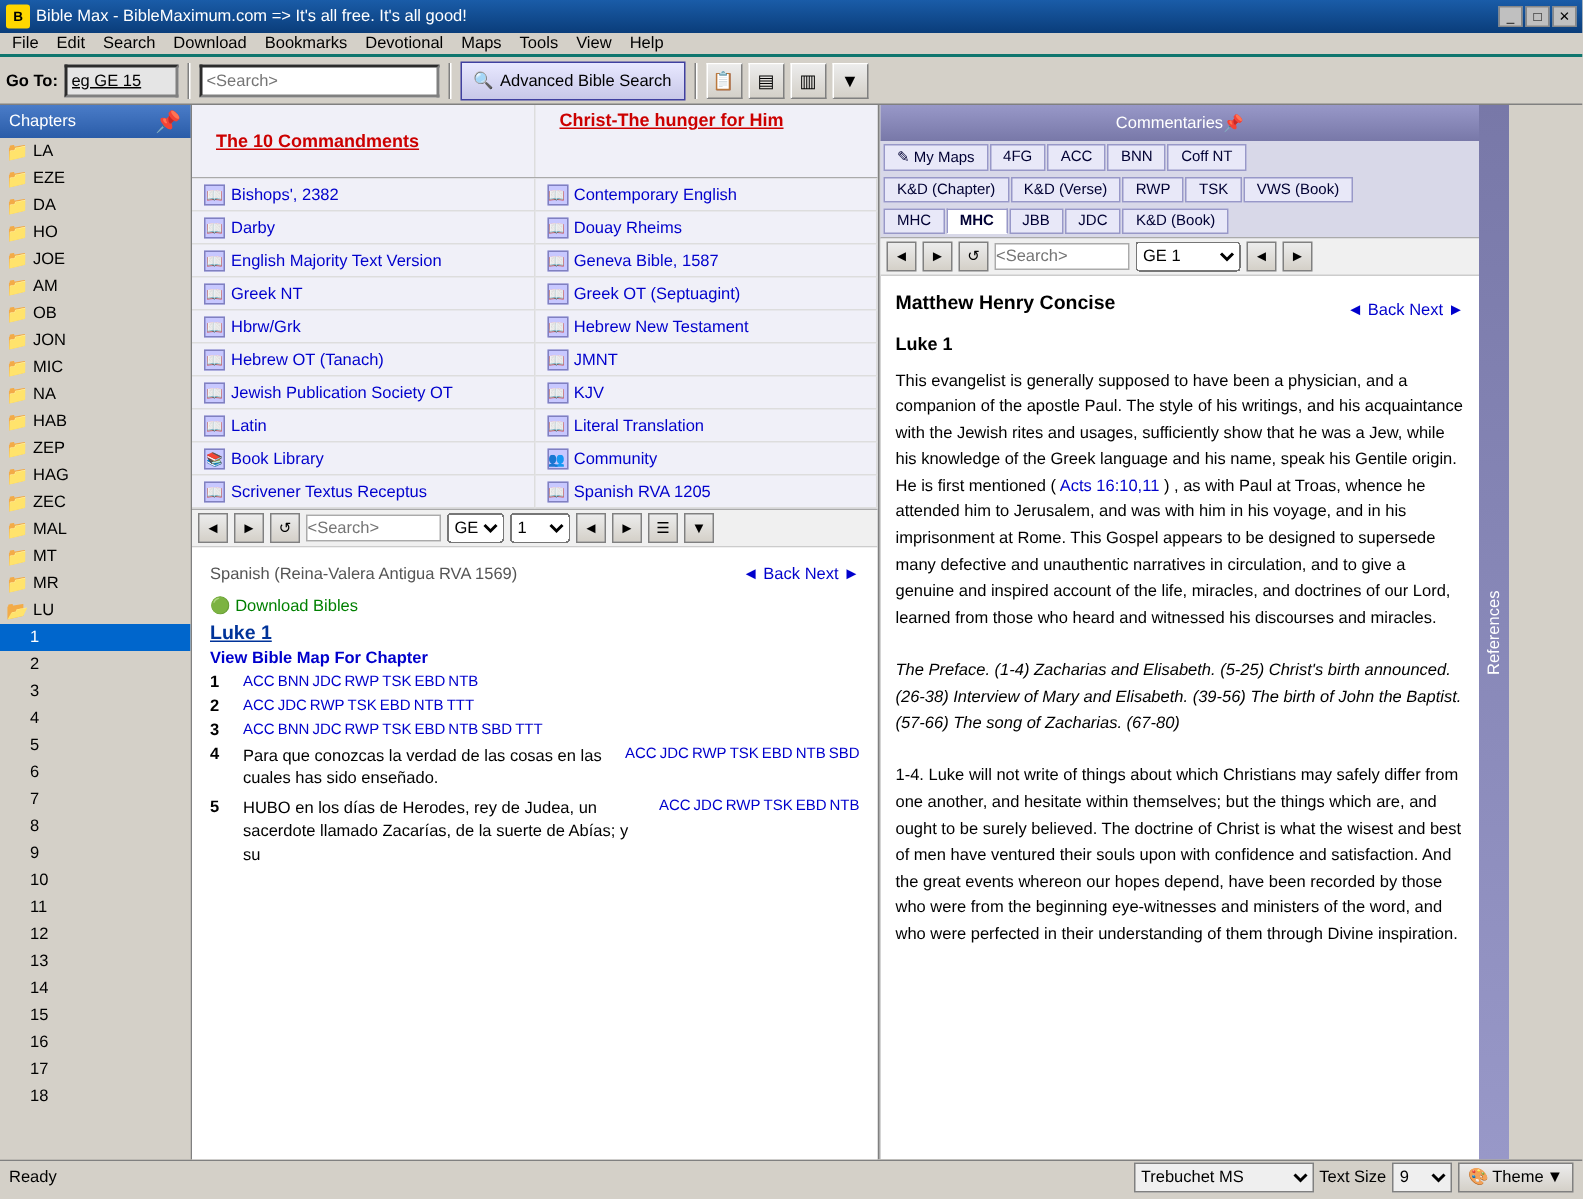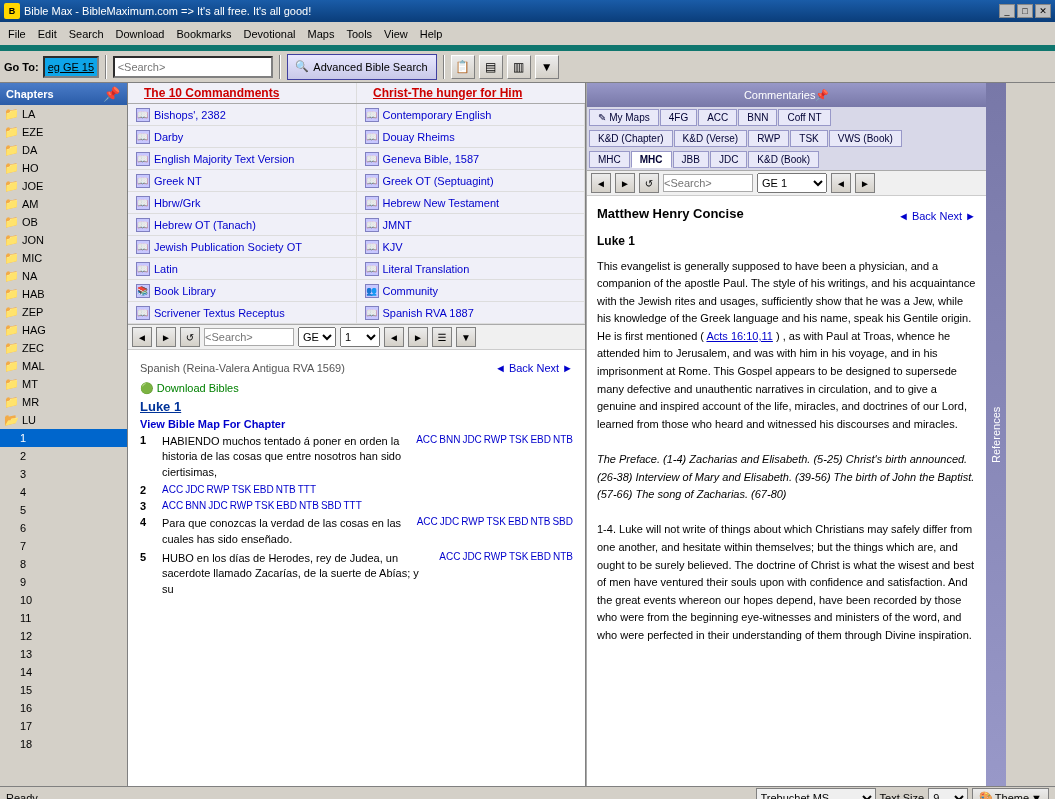--- a/index.html
+++ b/index.html
@@ -16,44 +16,44 @@
       justify-content: space-between;
     }
     .title-bar-left { display: flex; align-items: center; gap: 4px; font-size: 11px; }
     .title-bar-icon { width: 16px; height: 16px; background: #ffd700; border-radius: 2px; display: flex; align-items: center; justify-content: center; font-size: 9px; color: #000; font-weight: bold; }
     .title-bar-right { display: flex; gap: 2px; }
     .win-btn { width: 16px; height: 14px; border: 1px solid #888; background: #c0c0c0; display: flex; align-items: center; justify-content: center; font-size: 9px; cursor: pointer; color: #000; }
 
     
     .menu-bar {
       background: #d4d0c8;
-      height: 29px;
+      height: 16px;
       display: flex;
       align-items: center;
       padding: 0 2px;
-      border-bottom: 6px solid #0f766e;
+      border-bottom: 2px solid #0f766e;
     }
     .menu-item { padding: 2px 6px; cursor: pointer; font-size: 11px; }
 
     
     .toolbar {
       background: #d4d0c8;
       height: 32px;
       display: flex;
       align-items: center;
       padding: 2px 4px;
       gap: 4px;
       border-bottom: 1px solid #808080;
     }
     .goto-label { font-size: 11px; font-weight: bold; }
     .goto-input {
-      width: 56px;
+      width: 76px;
       height: 22px;
       border: 2px inset #808080;
-      background: #0ea5e9;
+      background: #e5e5e5;
       padding: 0 3px;
       font-size: 11px;
       text-decoration: underline;
     }
     .search-input {
       width: 160px;
       height: 22px;
       border: 2px inset #808080;
       background: white;
       padding: 0 3px;
@@ -101,21 +101,21 @@
     }
     .chapters-header {
       background: linear-gradient(to bottom, #4a7cc8, #2a5ca8);
       color: white;
       height: 22px;
       display: flex;
       align-items: center;
       justify-content: space-between;
       padding: 0 6px;
       font-size: 11px;
-      font-weight: bold;
+      font-weight: normal;
     }
     .chapters-list {
       flex: 1;
       overflow-y: auto;
       background: #d4d0c8;
     }
     .chapter-item {
       display: flex;
       align-items: center;
       padding: 1px 4px;
@@ -248,21 +248,21 @@
       flex: 1;
       overflow-y: auto;
       padding: 8px 10px;
       font-size: 11px;
       line-height: 1.5;
     }
     .comm-title { font-size: 13px; font-weight: bold; margin-bottom: 4px; }
     .comm-subtitle { font-size: 12px; font-weight: bold; margin-bottom: 8px; }
     .comm-body { line-height: 1.6; font-size: 11px; }
     .comm-italic { font-style: italic; }
-    .comm-link { color: #0000cc; text-decoration: underline; cursor: pointer; }
+    .comm-link { color: #0000cc; cursor: pointer; }
 
     
     .references-tab {
       width: 20px;
       background: linear-gradient(to bottom, #9898c8, #7878a8);
       writing-mode: vertical-rl;
       text-orientation: mixed;
       color: white;
       display: flex;
       align-items: center;
@@ -483,21 +483,21 @@
         </div>
       <div class="chapter-item sub-item">
           <span>18</span>
         </div>
     </div>
   </div>
 
   <div class="versions-panel">
 
     <div style="display:flex; border-bottom:1px solid #aaa; background:#f0f0f8;">
-      <div style="flex:1; padding:3px 8px; border-right:1px solid #ddd;">
+      <div style="flex:1; padding:17px 8px; border-right:1px solid #ddd;">
         <span class="version-title">The 10 Commandments</span>
       </div>
       <div style="flex:1; padding:3px 8px;">
         <span class="version-title">Christ-The hunger for Him</span>
       </div>
     </div>
 
     <div class="versions-grid">
       <div class="version-item">
         <div class="version-icon">📖</div>
@@ -570,21 +570,21 @@
       <div class="version-item">
         <div class="version-icon">👥</div>
         <span class="version-link">Community</span>
       </div>
       <div class="version-item">
         <div class="version-icon">📖</div>
         <span class="version-link">Scrivener Textus Receptus</span>
       </div>
       <div class="version-item">
         <div class="version-icon">📖</div>
-        <span class="version-link">Spanish RVA 1887</span>
+        <span class="version-link">Spanish RVA 1205</span>
       </div>
     </div>
 
     <div class="bible-toolbar">
       <div class="nav-btn">◄</div>
       <div class="nav-btn">►</div>
       <div class="nav-btn">↺</div>
       <input type="text" style="width: 90px; height: 18px; font-size: 11px; border: 1px solid rgb(170, 170, 170);" placeholder="&lt;Search&gt;">
       <select style="height:20px;font-size:11px;">
         <option>GE</option>
@@ -612,21 +612,20 @@
       </div>
       <div style="margin:4px 0;">
         <span class="book-title">Luke 1</span>
       </div>
       <div style="margin:4px 0;font-weight:bold;">
         <span class="view-map">View Bible Map For Chapter</span>
       </div>
 
       <div class="verse-row">
         <span class="verse-num">1</span>
-        <span class="verse-text">HABIENDO muchos tentado á poner en orden la historia de las cosas que entre nosotros han sido ciertisimas,</span>
         <span class="verse-links">
           <a class="verse-link">ACC</a>
           <a class="verse-link">BNN</a>
           <a class="verse-link">JDC</a>
           <a class="verse-link">RWP</a>
           <a class="verse-link">TSK</a>
           <a class="verse-link">EBD</a>
           <a class="verse-link">NTB</a>
         </span>
       </div>
@@ -723,21 +722,21 @@
       <div class="nav-btn">↺</div>
       <input type="text" style="width: 90px; height: 18px; font-size: 11px; border: 1px solid rgb(170, 170, 170);" placeholder="&lt;Search&gt;">
       <select style="height:20px;font-size:11px;width:70px;">
         <option>GE 1</option>
       </select>
       <div class="nav-btn">◄</div>
       <div class="nav-btn">►</div>
     </div>
 
     <div class="comm-text-area">
-      <div style="display:flex;justify-content:space-between;align-items:center;margin-bottom:4px;">
+      <div style="display:flex;justify-content:space-between;align-items:flex-end;margin-bottom:4px;">
         <span class="comm-title">Matthew Henry Concise</span>
         <span>
           <span class="back-next">◄ Back</span>
           <span> </span>
           <span class="back-next">Next ►</span>
         </span>
       </div>
       <div class="comm-subtitle">Luke 1</div>
       <div class="comm-body">
         This evangelist is generally supposed to have been a physician, and a companion of the apostle Paul. The style of his writings, and his acquaintance with the Jewish rites and usages, sufficiently show that he was a Jew, while his knowledge of the Greek language and his name, speak his Gentile origin. He is first mentioned ( <a class="comm-link">Acts 16:10,11</a> ) , as with Paul at Troas, whence he attended him to Jerusalem, and was with him in his voyage, and in his imprisonment at Rome. This Gospel appears to be designed to supersede many defective and unauthentic narratives in circulation, and to give a genuine and inspired account of the life, miracles, and doctrines of our Lord, learned from those who heard and witnessed his discourses and miracles.

